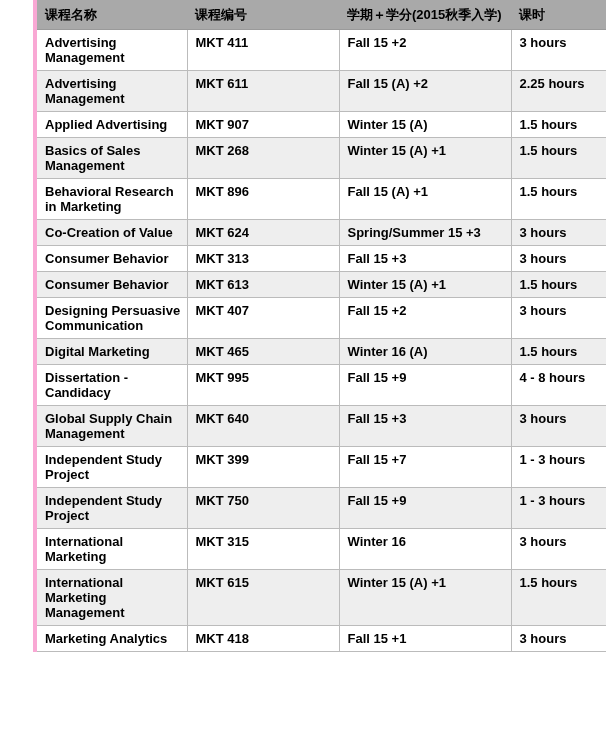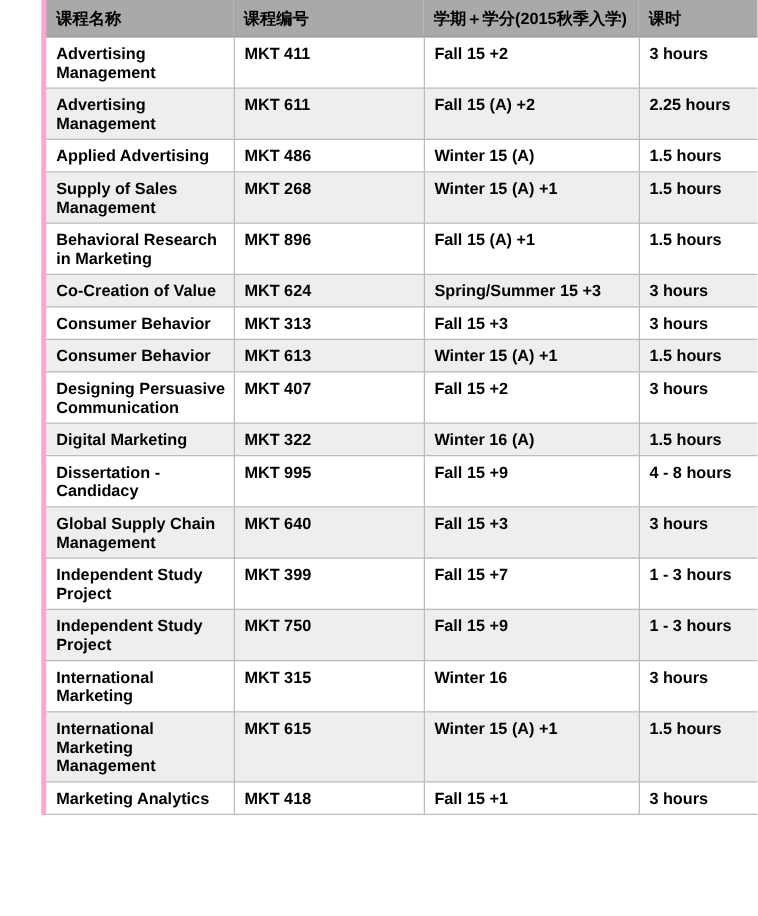--- a/index.html
+++ b/index.html
@@ -81,26 +81,26 @@
     <td>3 hours</td>
   </tr>
       <tr>
     <td>Advertising Management</td>
     <td>MKT 611</td>
     <td>Fall 15 (A) +2</td>
     <td>2.25 hours</td>
   </tr>
       <tr>
     <td>Applied Advertising</td>
-    <td>MKT 486</td>
+    <td>MKT 907</td>
     <td>Winter 15 (A)</td>
     <td>1.5 hours</td>
   </tr>
       <tr>
-    <td>Supply of Sales Management</td>
+    <td>Basics of Sales Management</td>
     <td>MKT 268</td>
     <td>Winter 15 (A) +1</td>
     <td>1.5 hours</td>
   </tr>
       <tr>
     <td>Behavioral Research in Marketing</td>
     <td>MKT 896</td>
     <td>Fall 15 (A) +1</td>
     <td>1.5 hours</td>
   </tr>
@@ -123,21 +123,21 @@
     <td>1.5 hours</td>
   </tr>
       <tr>
     <td>Designing Persuasive Communication</td>
     <td>MKT 407</td>
     <td>Fall 15 +2</td>
     <td>3 hours</td>
   </tr>
       <tr>
     <td>Digital Marketing</td>
-    <td>MKT 322</td>
+    <td>MKT 465</td>
     <td>Winter 16 (A)</td>
     <td>1.5 hours</td>
   </tr>
       <tr>
     <td>Dissertation - Candidacy</td>
     <td>MKT 995</td>
     <td>Fall 15 +9</td>
     <td>4 - 8 hours</td>
   </tr>
       <tr>

